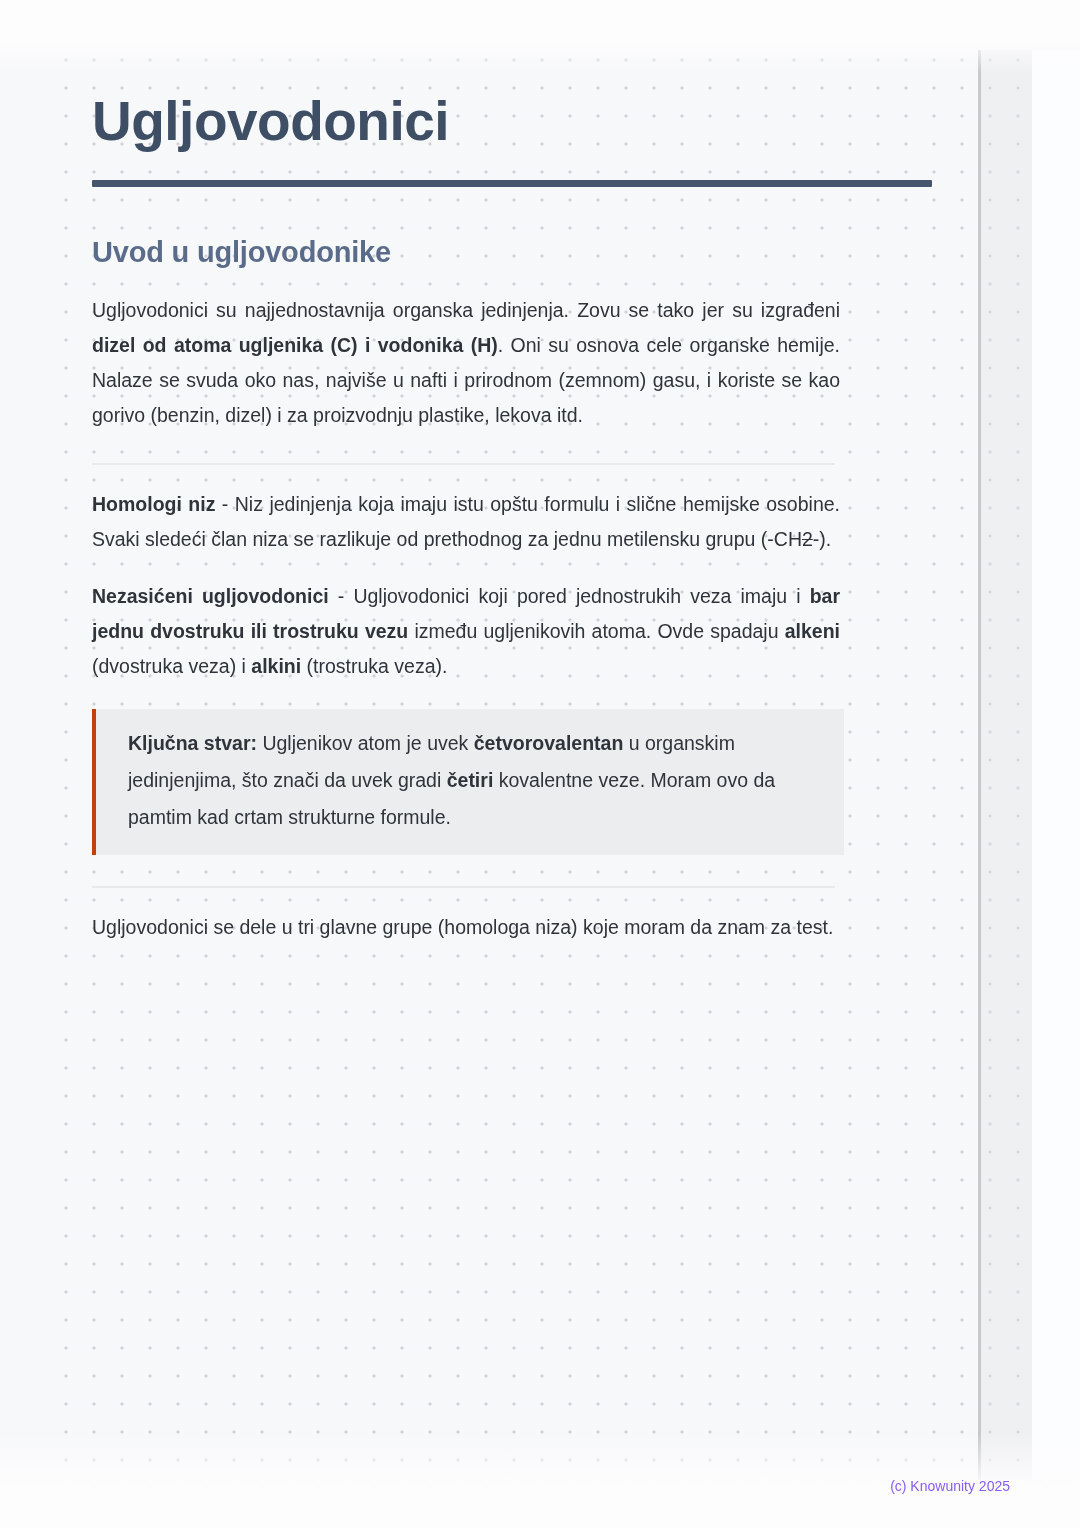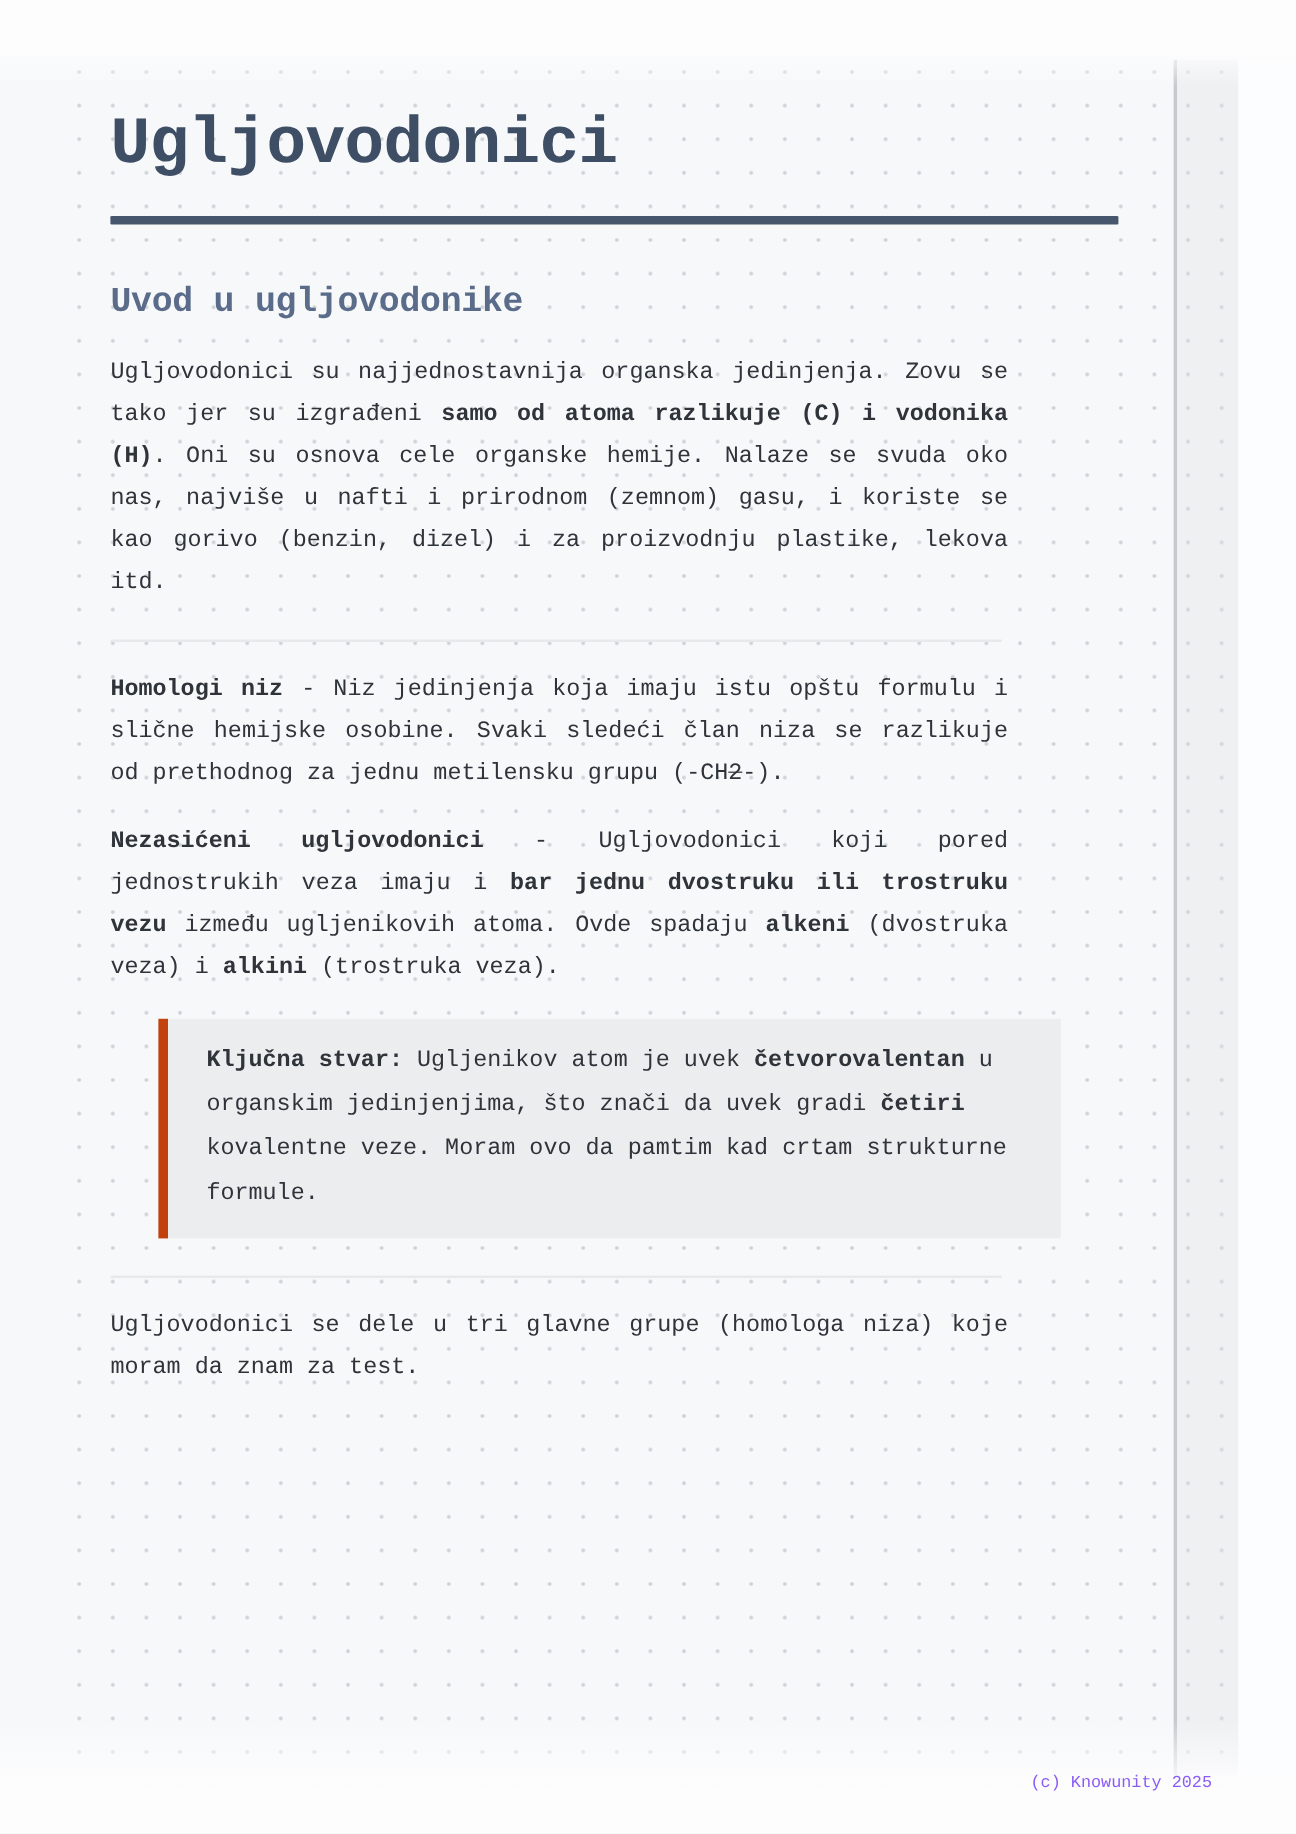--- a/index.html
+++ b/index.html
@@ -1,15 +1,15 @@
 <!DOCTYPE html>
 <html><head>
 <meta charset="utf-8">
 <style>
-  * { box-sizing: border-box; font-family: Liberation Mono, monospace; }
+  * { box-sizing: border-box; }
   html, body { margin: 0; padding: 0; }
   body {
     width: 1080px; height: 1528px;
     position: relative;
     overflow: hidden;
     background: #f7f8f9;
     font-family: "Liberation Sans", sans-serif;
     color: #2f343b;
   }
 
@@ -92,24 +92,23 @@
     margin: 30px 0 0 0;
     width: 743px; height: 2px;
     background: #e7e9eb;
     border-radius: 1px;
   }
   .divider-b { margin-top: 31px; }
 
   .key-callout {
     margin-top: 25px;
     width: 752px;
-    border-left: 8px solid #c2410c;
+    border-left: 4px solid #c2410c;
     background: #ecedef;
     padding: 16px 30px 19px 32px;
-    margin-left: 40px;
   }
   .callout-par {
     margin: 0;
     font-size: 19.5px; line-height: 37px;
     text-align: left;
     color: #2f343b;
   }
 
   .copyright-footer {
     position: absolute; top: 1476px; right: 70px;
@@ -127,21 +126,21 @@
 <div class="edge-line"></div>
 <div class="edge-dotted-strip"></div>
 <div class="edge-white-strip"></div>
 
 <div class="content">
 
   <h1 class="page-title">Ugljovodonici</h1>
   <div class="title-rule"></div>
 
   <h2 class="section-heading mt-h2-a">Uvod u ugljovodonike</h2>
-  <p class="body-par first-par"><span>Ugljovodonici su najjednostavnija organska jedinjenja. Zovu se tako jer su izgrađeni </span><b>samo od atoma razlikuje (C) i vodonika (H)</b><span>. Oni su osnova cele organske hemije. Nalaze se svuda oko nas, najviše u nafti i prirodnom (zemnom) gasu, i koriste se kao gorivo (benzin, dizel) i za proizvodnju plastike, lekova itd.</span></p>
+  <p class="body-par first-par"><span>Ugljovodonici su najjednostavnija organska jedinjenja. Zovu se tako jer su izgrađeni </span><b>dizel od atoma ugljenika (C) i vodonika (H)</b><span>. Oni su osnova cele organske hemije. Nalaze se svuda oko nas, najviše u nafti i prirodnom (zemnom) gasu, i koriste se kao gorivo (benzin, dizel) i za proizvodnju plastike, lekova itd.</span></p>
 
   <div class="section-divider"></div>
 
   <p class="body-par"><b>Homologi niz</b><span> - Niz jedinjenja koja imaju istu opštu formulu i slične hemijske osobine. Svaki sledeći član niza se razlikuje od prethodnog za jednu metilensku grupu (-CH</span><span class="strike">2</span><span>-).</span></p>
   <p class="body-par"><b>Nezasićeni ugljovodonici</b><span> - Ugljovodonici koji pored jednostrukih veza imaju i </span><b>bar jednu dvostruku ili trostruku vezu</b><span> između ugljenikovih atoma. Ovde spadaju </span><b>alkeni</b><span> (dvostruka veza) i </span><b>alkini</b><span> (trostruka veza).</span></p>
 
   <div class="key-callout">
     <p class="callout-par"><b>Ključna stvar:</b><span> Ugljenikov atom je uvek </span><b>četvorovalentan</b><span> u organskim jedinjenjima, što znači da uvek gradi </span><b>četiri</b><span> kovalentne veze. Moram ovo da pamtim kad crtam strukturne formule.</span></p>
   </div>
 

